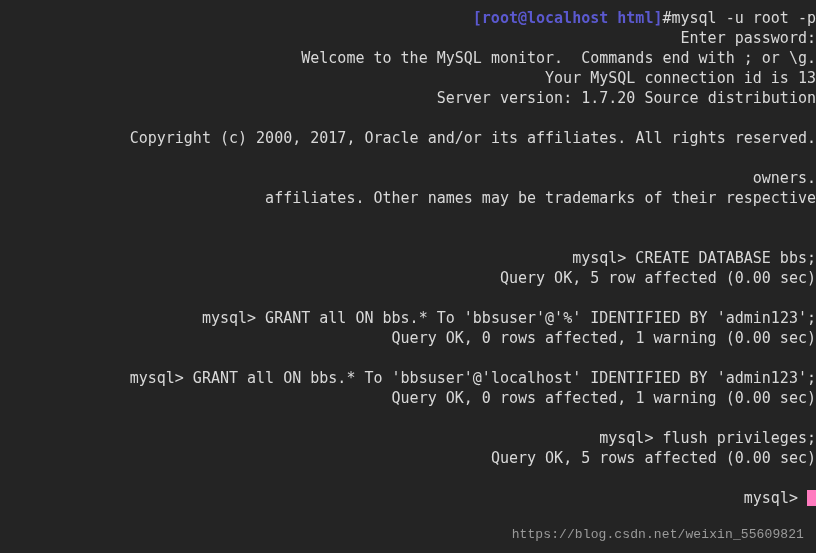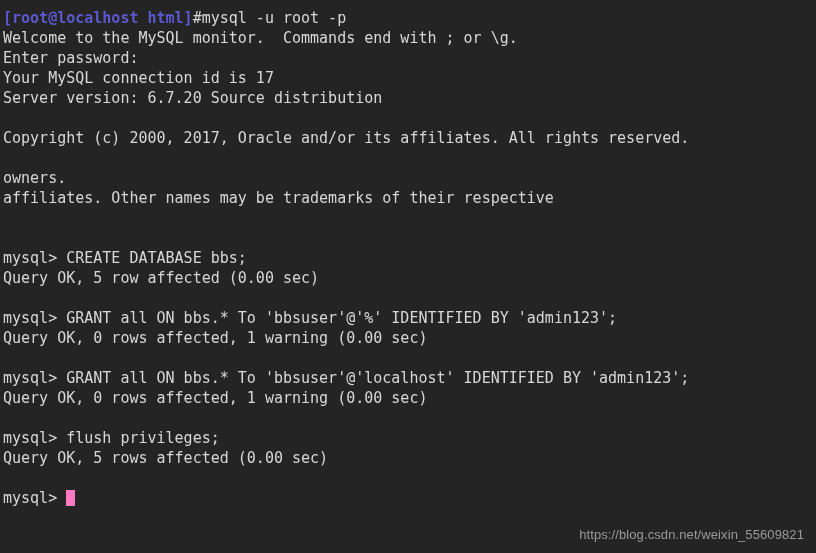--- a/index.html
+++ b/index.html
@@ -23,61 +23,62 @@
   .screen {
     position: absolute;
     left: 3px;
     top: -12px;
     width: 813px;
   }
   .line {
     height: 20px;
     white-space: pre;
     color: #d8d8d8;
+    text-align: right;
   }
   .line.blank {
     color: transparent;
   }
   .prompt-host {
     color: #5b59cf;
     font-weight: bold;
   }
   .cursor {
     display: inline-block;
     width: 9px;
     height: 16px;
     background: #ff7bbf;
     vertical-align: -3px;
   }
   #watermark {
     position: absolute;
     right: 12px;
     bottom: 8px;
-    font-family: Liberation Sans, sans-serif;
+    font-family: Liberation Mono, monospace;
     font-size: 13px;
     color: #9a9a9a;
     letter-spacing: 0.1px;
     white-space: pre;
   }
 </style>
 </head>
 <body>
 
 <div id="terminal">
 
   <div class="screen">
 
     <div class="line blank"></div>
 
     <div class="line"><span class="prompt-host">[root@localhost html]</span><span>#mysql -u root -p</span></div>
 
+    <div class="line">Enter password:</div>
     <div class="line">Welcome to the MySQL monitor.  Commands end with ; or \g.</div>
-    <div class="line">Enter password:</div>
-    <div class="line">Your MySQL connection id is 17</div>
-    <div class="line">Server version: 6.7.20 Source distribution</div>
+    <div class="line">Your MySQL connection id is 13</div>
+    <div class="line">Server version: 1.7.20 Source distribution</div>
     <div class="line blank"></div>
     <div class="line">Copyright (c) 2000, 2017, Oracle and/or its affiliates. All rights reserved.</div>
     <div class="line blank"></div>
     <div class="line">owners.</div>
     <div class="line">affiliates. Other names may be trademarks of their respective</div>
     <div class="line blank"></div>
     <div class="line blank"></div>
     <div class="line">mysql&gt; CREATE DATABASE bbs;</div>
     <div class="line">Query OK, 5 row affected (0.00 sec)</div>
     <div class="line blank"></div>

